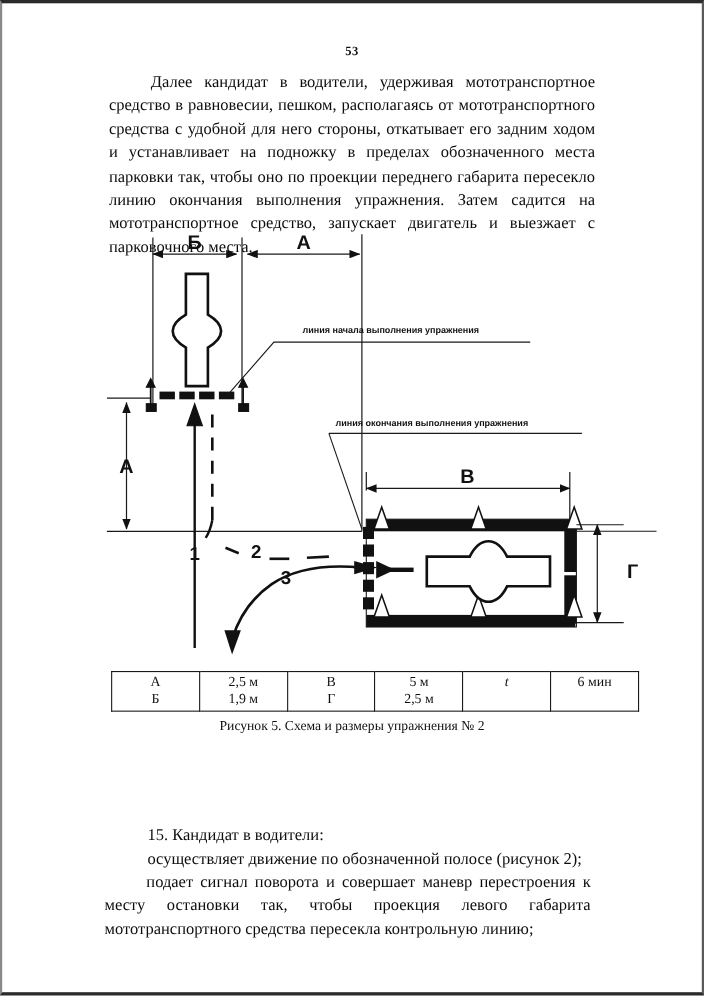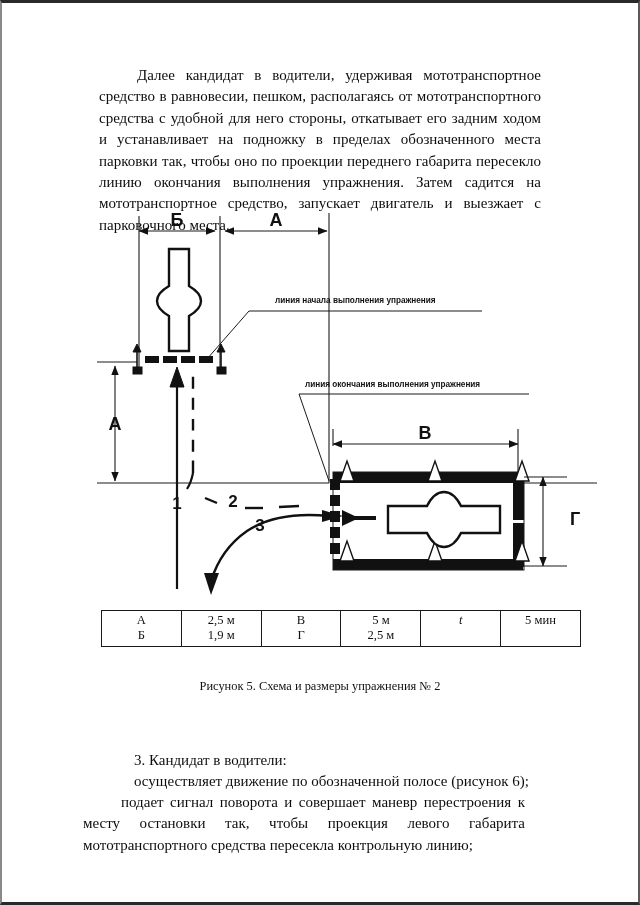--- a/index.html
+++ b/index.html
@@ -78,34 +78,35 @@
   #dims-table td {
     border: 1px solid #1a1a1a;
     text-align: center;
     padding: 2px 0 3px 0;
     line-height: 15px;
     vertical-align: middle;
   }
   #dims-table td .l2 { display: block; }
   .cap {
     position: absolute;
-    top: 676px;
+    top: 650px;
     left: 0;
     width: 636px;
     text-align: center;
     font-size: 12.4px;
   }
   .ital { font-style: italic; }
 </style>
 </head>
 <body>
 
 <div id="page">
   <div id="inner">
 
+    <div class="pg-num">53</div>
 
     <div class="para ind" style="left:97px; top:62px; width:442px;">Далее кандидат в водители, удерживая мототранспортное средство в равновесии, пешком, располагаясь от мототранспортного средства с удобной для него стороны, откатывает его задним ходом и устанавливает на подножку в пределах обозначенного места парковки так, чтобы оно по проекции переднего габарита пересекло линию окончания выполнения упражнения. Затем садится на мототранспортное средство, запускает двигатель и выезжает с парковочного места.</div>
 
     <div id="figure">
       <svg width="500" height="390" viewBox="0 0 500 390" xmlns="http://www.w3.org/2000/svg">
         <defs>
           <marker id="ah" markerWidth="9" markerHeight="7" refX="8.5" refY="3.5" orient="auto">
             <polygon points="0 0, 9 3.5, 0 7" fill="#111"></polygon>
           </marker>
           <marker id="ahs" markerWidth="9" markerHeight="7" refX="0.5" refY="3.5" orient="auto">
@@ -246,30 +247,30 @@
           </td>
           <td>
             <span>5 м</span>
             <span class="l2">2,5 м</span>
           </td>
           <td>
             <span class="ital">t</span>
             <span class="l2">&nbsp;</span>
           </td>
           <td>
-            <span>5 мин</span>
+            <span>6 мин</span>
             <span class="l2">&nbsp;</span>
           </td>
         </tr>
       </tbody>
     </table>
 
     <div class="cap">Рисунок 5. Схема и размеры упражнения № 2</div>
 
 
-    <div class="para last-left" style="left:132px; top:747px; width:410px;">3.   Кандидат в водители:</div>
-
-    <div class="para last-left" style="left:132px; top:768px; width:410px;">осуществляет движение по обозначенной полосе (рисунок 6);</div>
-
-    <div class="para ind" style="left:81px; top:789px; width:442px;">подает сигнал поворота и совершает маневр перестроения к месту остановки так, чтобы проекция левого габарита мототранспортного средства пересекла контрольную линию;</div>
+    <div class="para last-left" style="left:132px; top:747px; width:410px;">15.   Кандидат в водители:</div>
+
+    <div class="para last-left" style="left:132px; top:768px; width:410px;">осуществляет движение по обозначенной полосе (рисунок 2);</div>
+
+    <div class="para ind" style="left:93px; top:789px; width:442px;">подает сигнал поворота и совершает маневр перестроения к месту остановки так, чтобы проекция левого габарита мототранспортного средства пересекла контрольную линию;</div>
 
   </div>
 </div>
 
 </body></html>

